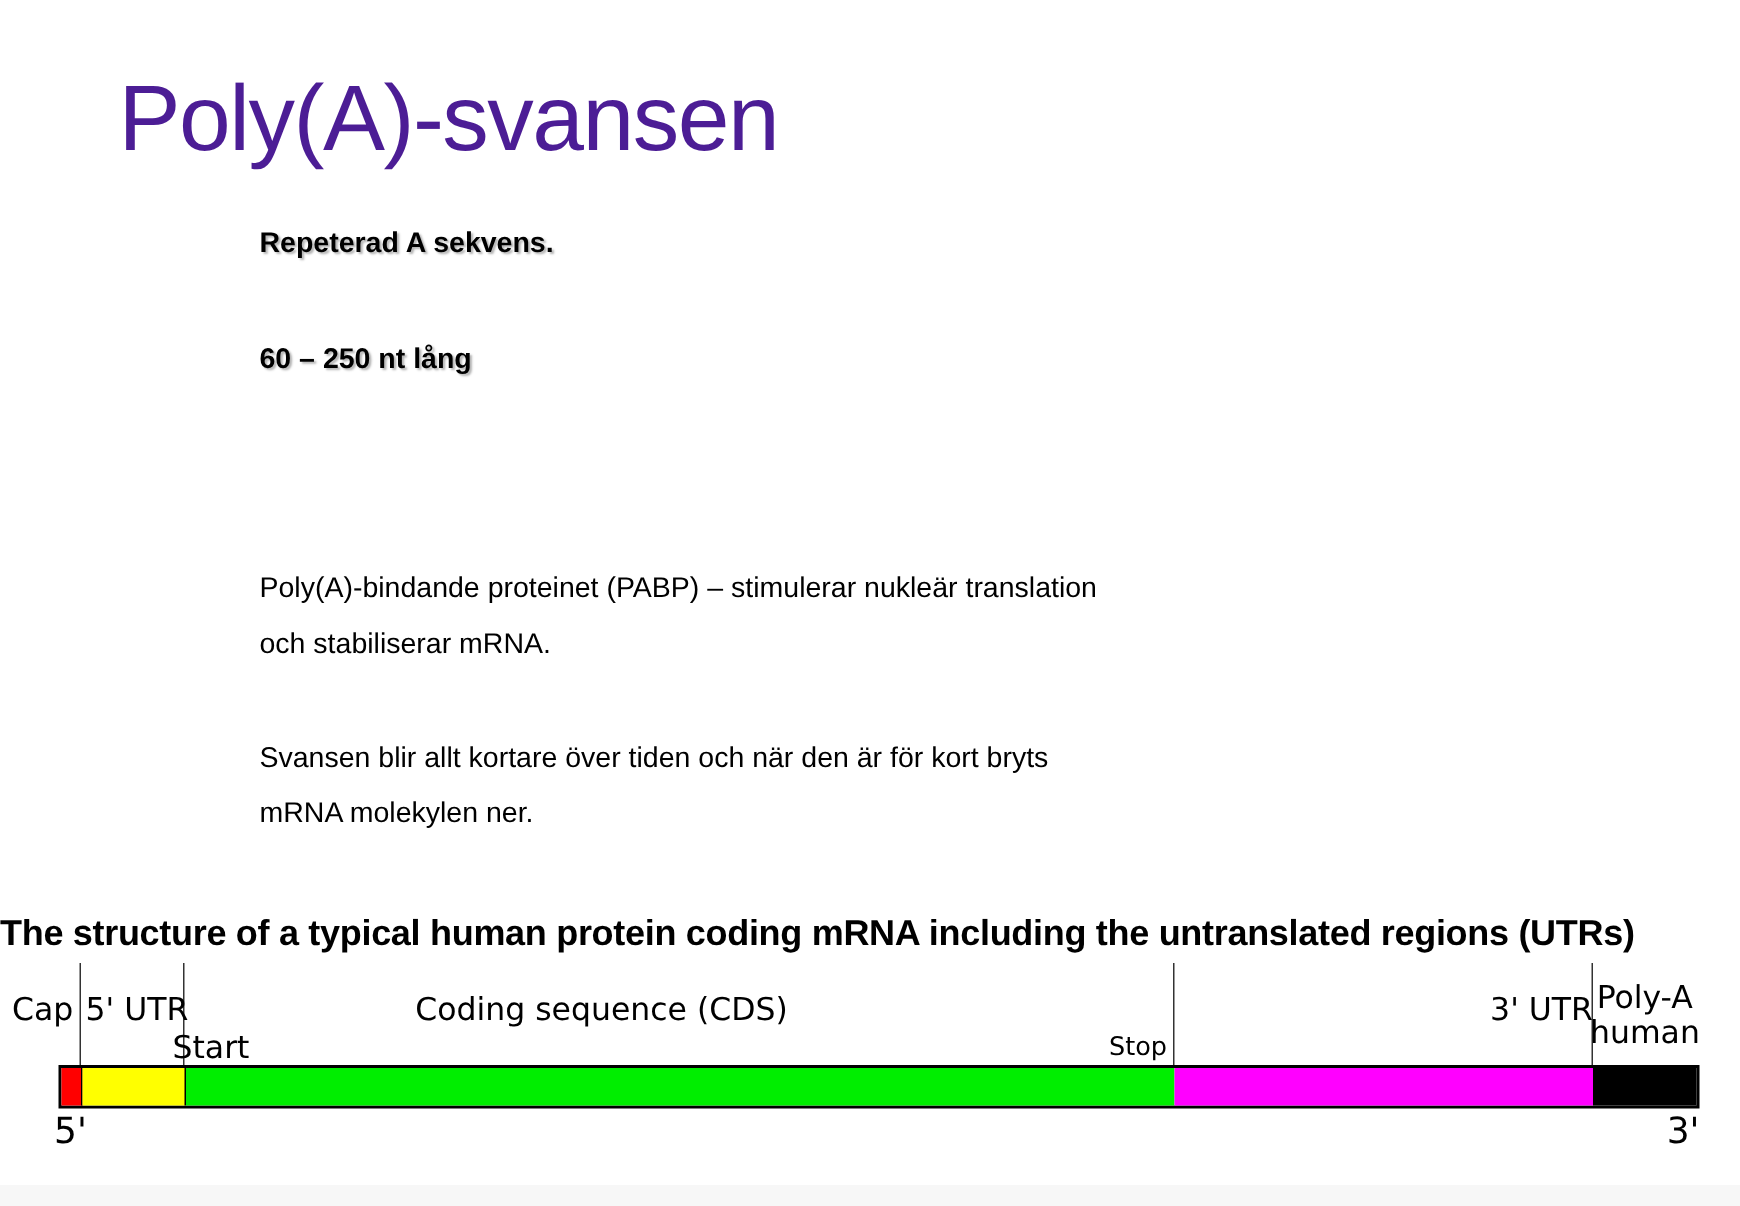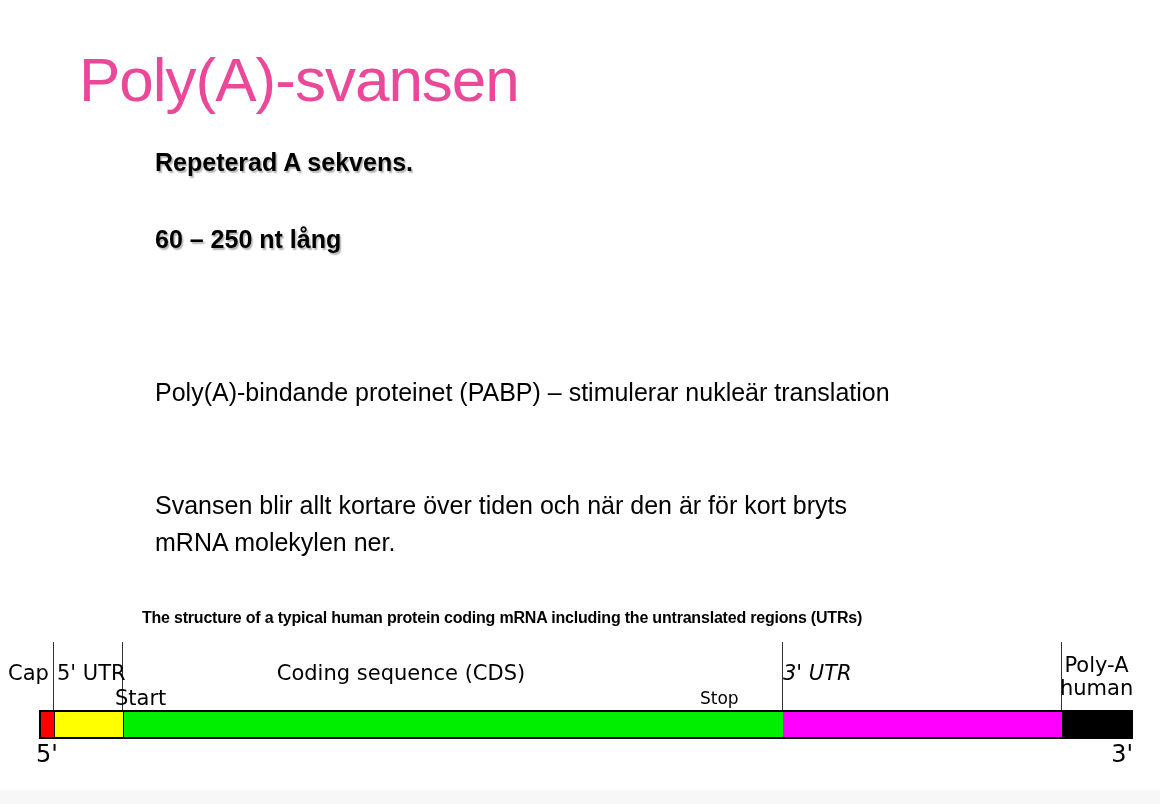--- a/index.html
+++ b/index.html
@@ -9,57 +9,57 @@
     margin:0 auto;
     background:#ffffff;
     font-family:"Liberation Sans",sans-serif;
     color:#000;
     overflow:hidden;
   }
   
   .slide-title{
     position:absolute;left:79px;top:44px;
     font-size:62px;font-weight:400;letter-spacing:-1px;
-    color:#ec4899;white-space:nowrap;
+    color:#4c1d95;white-space:nowrap;
   }
   
   .para{
-    position:absolute;left:155px;
-    font-size:25px;line-height:37px;
+    position:absolute;left:173px;
+    font-size:19px;line-height:37px;
     white-space:nowrap;
   }
   .para.bold{
     font-weight:700;
     text-shadow:1.5px 1.5px 1.5px rgba(0,0,0,0.30);
   }
   .para-1{top:144px;}
   .para-2{top:221px;}
   .para-3{top:297px;}
   .para-4{top:374px;}
   .para-5{top:487px;}
   
   .dg-title{
     position:absolute;top:609px;left:0;width:1004px;
     text-align:center;
-    font-size:16px;font-weight:700;letter-spacing:-0.2px;
+    font-size:24px;font-weight:700;letter-spacing:-0.2px;
     white-space:nowrap;
   }
   .dg-label{
     position:absolute;
     font-family:"DejaVu Sans",sans-serif;
     font-size:21px;line-height:23px;
     white-space:nowrap;
   }
   .lbl-cap{left:8px;top:662px;text-align:center;}
   .lbl-5utr{left:57px;top:662px;}
   .lbl-cds{left:123px;width:556px;top:662px;text-align:center;}
-  .lbl-3utr{left:783px;width:279px;top:662px;text-align:left;font-style:italic;}
+  .lbl-3utr{left:783px;width:279px;top:662px;text-align:right;}
   .lbl-polya{left:1060px;width:73px;top:654px;text-align:center;}
   .lbl-start{left:115px;top:687px;font-size:21px;}
-  .lbl-stop{left:700px;width:78px;top:687px;font-size:17px;}
+  .lbl-stop{left:700px;width:78px;top:687px;font-size:17px;text-align:right;}
   .lbl-5end{left:36px;top:743px;font-size:24px;}
   .lbl-3end{left:1062px;width:71px;top:743px;font-size:24px;text-align:right;}
   .vline{
     position:absolute;top:642px;height:68px;width:1px;
     background:#333;
   }
   .vline-1{left:53px;}
   .vline-2{left:122px;}
   .vline-3{left:782px;}
   .vline-4{left:1061px;}
@@ -90,20 +90,21 @@
   <div class="slide-title">Poly(A)-svansen</div>
 
   <div class="para bold para-1">
     <div>Repeterad A sekvens.</div>
   </div>
   <div class="para bold para-2">
     <div>60 – 250 nt lång</div>
   </div>
   <div class="para para-4">
     <div>Poly(A)-bindande proteinet (PABP) – stimulerar nukleär translation</div>
+    <div>och stabiliserar mRNA.</div>
   </div>
   <div class="para para-5">
     <div>Svansen blir allt kortare över tiden och när den är för kort bryts</div>
     <div>mRNA molekylen ner.</div>
   </div>
 
   <div class="dg-title">The structure of a typical human protein coding mRNA including the untranslated regions (UTRs)</div>
 
   <div class="vline vline-1"></div>
   <div class="vline vline-2"></div>

